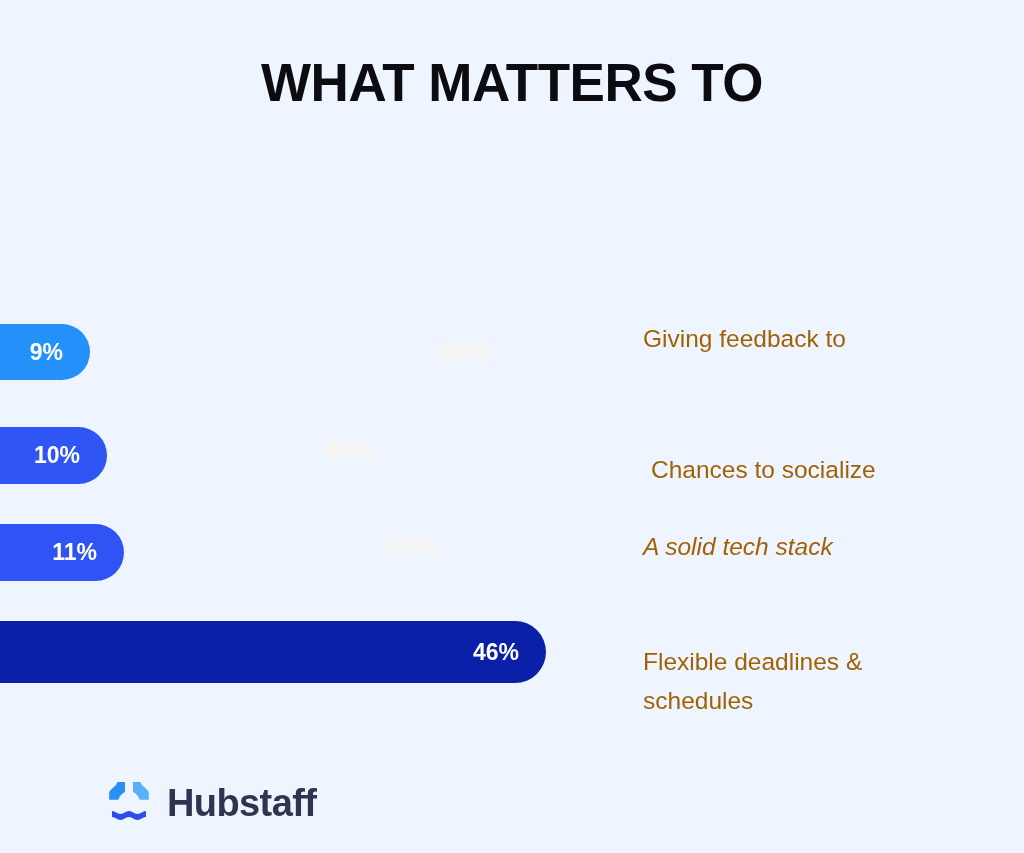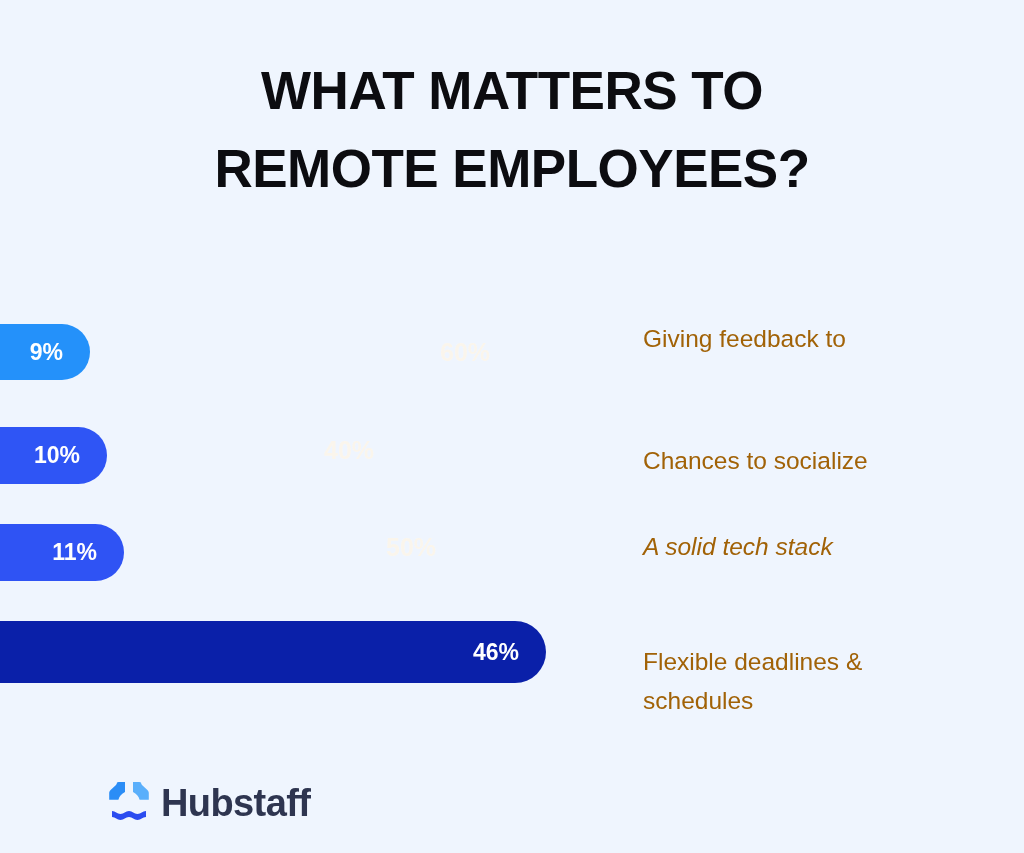--- a/index.html
+++ b/index.html
@@ -18,21 +18,21 @@
   .infographic {
     position: relative;
     width: 1024px;
     height: 853px;
     background: #eff5fe;
   }
 
   
   .title-block {
     position: absolute;
-    top: 52px;
+    top: 44px;
     left: 0;
     width: 1024px;
     text-align: center;
   }
   .title-line {
     font-family: "Liberation Sans", sans-serif;
     font-weight: bold;
     font-size: 53px;
     line-height: 78px;
     letter-spacing: -0.5px;
@@ -100,21 +100,21 @@
     pointer-events: none;
   }
 
   
   .logo {
     position: absolute;
     left: 104px;
     top: 779px;
     display: flex;
     align-items: center;
-    gap: 7px;
+    gap: 13px;
   }
   .logo-mark {
     width: 50px;
     height: 48px;
     display: block;
   }
   .logo-word {
     font-family: "Liberation Sans", sans-serif;
     font-weight: bold;
     font-size: 38px;
@@ -123,21 +123,20 @@
     line-height: 1;
   }
 </style>
 </head>
 <body>
 
 <div class="infographic">
 
   <div class="title-block">
     <div class="title-line">WHAT MATTERS TO</div>
-    <div class="title-line">REMOTE EMPLOYEES?</div>
   </div>
 
   <div class="chart">
 
     <div class="ghost-label" style="left:440px; top:38px;">60%</div>
     <div class="ghost-label" style="left:324px; top:136px;">40%</div>
     <div class="ghost-label" style="left:386px; top:233px;">50%</div>
 
     <div class="bar-row">
       <div class="bar" style="top:24px; width:130px; height:56px; background:#2491fa;">
@@ -145,21 +144,21 @@
       </div>
       <div class="bar-label" style="top:19px;">
         <div>Giving feedback to</div>
       </div>
     </div>
 
     <div class="bar-row">
       <div class="bar" style="top:127px; width:147px; height:57px; background:#2f55f5;">
         <span class="bar-value">10%</span>
       </div>
-      <div class="bar-label" style="top:141px;">
+      <div class="bar-label" style="top:150px;margin-left:8px;">
         <div>Chances to socialize</div>
       </div>
     </div>
 
     <div class="bar-row">
       <div class="bar" style="top:224px; width:164px; height:57px; background:#2f53f4;">
         <span class="bar-value">11%</span>
       </div>
       <div class="bar-label" style="top:227px;font-style:italic;">
         <div>A solid tech stack</div>

